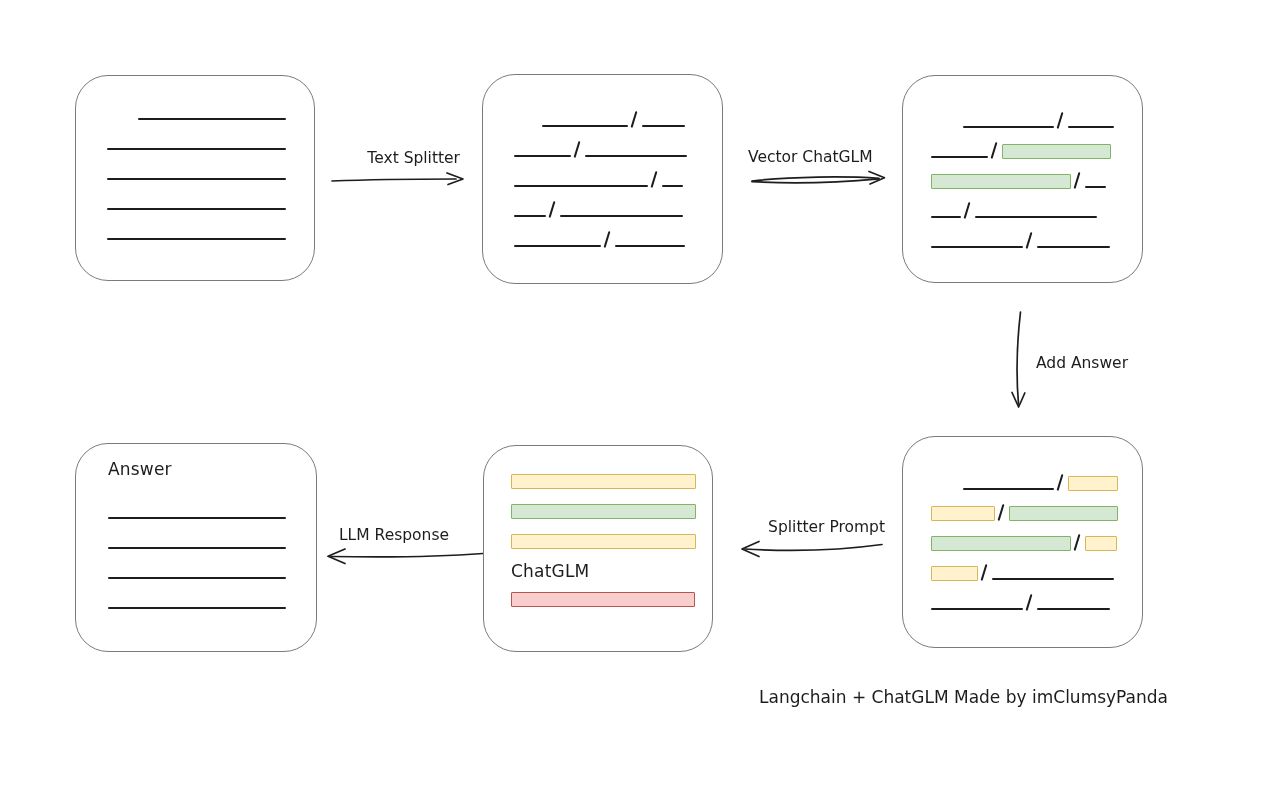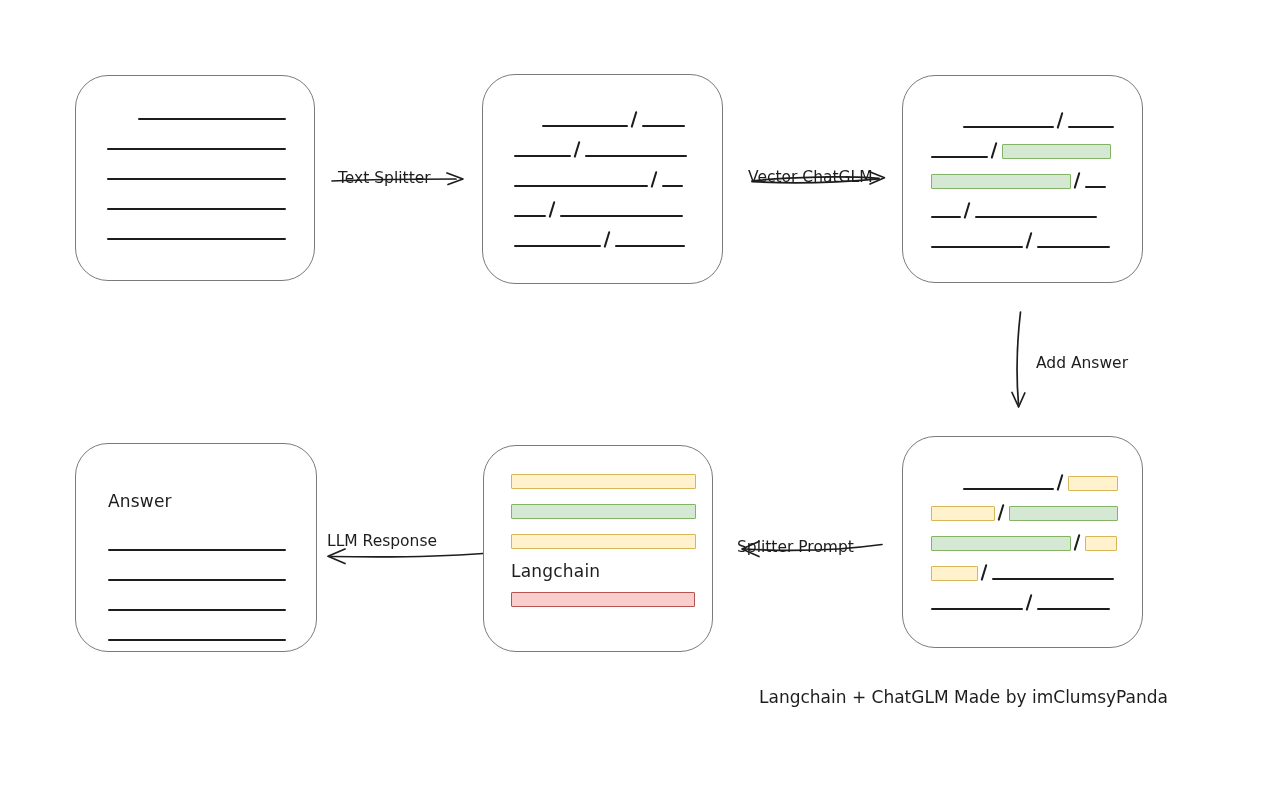--- a/index.html
+++ b/index.html
@@ -19,23 +19,23 @@
   .seg-slash{width:2.2px;height:17px;background:var(--ink,#1d1d1d);border-radius:1px;
     transform:rotate(17deg);flex:0 0 auto;margin:0 7px 0 5px;}
   .seg-bar{height:13px;border-width:1.6px;border-style:solid;border-radius:1px;flex:0 0 auto;}
   .seg-bar.green{background:var(--green-fill,#d5e8d4);border-color:var(--green-stroke,#82b366);}
   .seg-bar.yellow{background:var(--yellow-fill,#fff2cc);border-color:var(--yellow-stroke,#d6b656);}
   
   .big-bar{height:13px;border-width:1.6px;border-style:solid;border-radius:1px;}
   .big-bar.yellow{background:var(--yellow-fill);border-color:var(--yellow-stroke);}
   .big-bar.green{background:var(--green-fill);border-color:var(--green-stroke);}
   .big-bar.red{background:var(--red-fill);border-color:var(--red-stroke);}
-  .box-title{font-size:17px;line-height:22px;letter-spacing:0.2px;margin-top:32px;}
+  .box-title{font-size:17px;line-height:22px;letter-spacing:0.2px;}
   .arrow-label{position:absolute;font-size:15.5px;line-height:18px;white-space:nowrap;}
-  .center{text-align:left;margin-top:20px;}
+  .center{text-align:right;}
   #arrow-layer{position:absolute;left:0;top:0;pointer-events:none;}
   #caption{position:absolute;font-size:17px;white-space:nowrap;}
 </style>
 </head>
 <body style="--ink: #1d1d1d; --box-stroke: #7b7b7b; --green-fill: #d5e8d4; --green-stroke: #82b366; --yellow-fill: #fff2cc; --yellow-stroke: #d6b656; --red-fill: #f8cecc; --red-stroke: #b85450;">
 
 <svg id="arrow-layer" width="1262" height="792" viewBox="0 0 1262 792">
   <g stroke="#1d1d1d" stroke-width="1.7" fill="none" stroke-linecap="round" stroke-linejoin="round">
     <g>
       <path d="M332,181 C 372,179.4 420,179 456,179"></path>
@@ -58,21 +58,21 @@
       <path d="M483,553.5 C 437,557 385,557.5 331,556.5"></path>
       <path d="M345,549 L328,556.3 L345,563.5"></path>
     </g>
   </g>
 </svg>
 
 <div class="arrow-label center" style="left:338px;top:149px;width:122px;">Text Splitter</div>
 <div class="arrow-label center" style="left:748px;top:148px;width:122px;">Vector ChatGLM</div>
 <div class="arrow-label" style="left:1036px;top:354px;">Add Answer</div>
 <div class="arrow-label center" style="left:737px;top:518px;width:148px;">Splitter Prompt</div>
-<div class="arrow-label center" style="left:327px;top:512px;width:122px;">LLM Response</div>
+<div class="arrow-label center" style="left:327px;top:526px;width:122px;">LLM Response</div>
 
 <div class="box" style="left:75px;top:75px;width:240px;height:206px;padding:15px 0 0 31px;">
     <div class="seg-row">
       <div class="seg-gap" style="width: 31px;"></div>
       <div class="seg-line" style="width: 148px;"></div>
     </div>
     <div class="seg-row">
       <div class="seg-line" style="width: 179px;"></div>
     </div>
     <div class="seg-row">
@@ -172,21 +172,21 @@
       <div class="seg-line" style="width: 73px;"></div>
     </div>
   </div>
 
 <div class="box" style="left:483px;top:445px;width:230px;height:207px;padding:12px 0 0 27px;">
   <div style="margin-top:16px;display:flex;flex-direction:column;gap:15px;">
       <div class="big-bar yellow" style="width: 183px;"></div>
       <div class="big-bar green" style="width: 183px;"></div>
       <div class="big-bar yellow" style="width: 183px;"></div>
     </div>
-  <div class="box-title" style="margin-top:11px;">Langchain</div>
+  <div class="box-title" style="margin-top:11px;">ChatGLM</div>
   <div style="margin-top:10px;display:flex;flex-direction:column;">
       <div class="big-bar red" style="width: 182px;"></div>
     </div>
 </div>
 
 <div class="box" style="left:75px;top:443px;width:242px;height:209px;padding:14px 0 0 32px;">
   <div class="box-title">Answer</div>
   <div style="margin-top:10px;">
       <div class="seg-row">
         <div class="seg-line" style="width: 178px;"></div>

